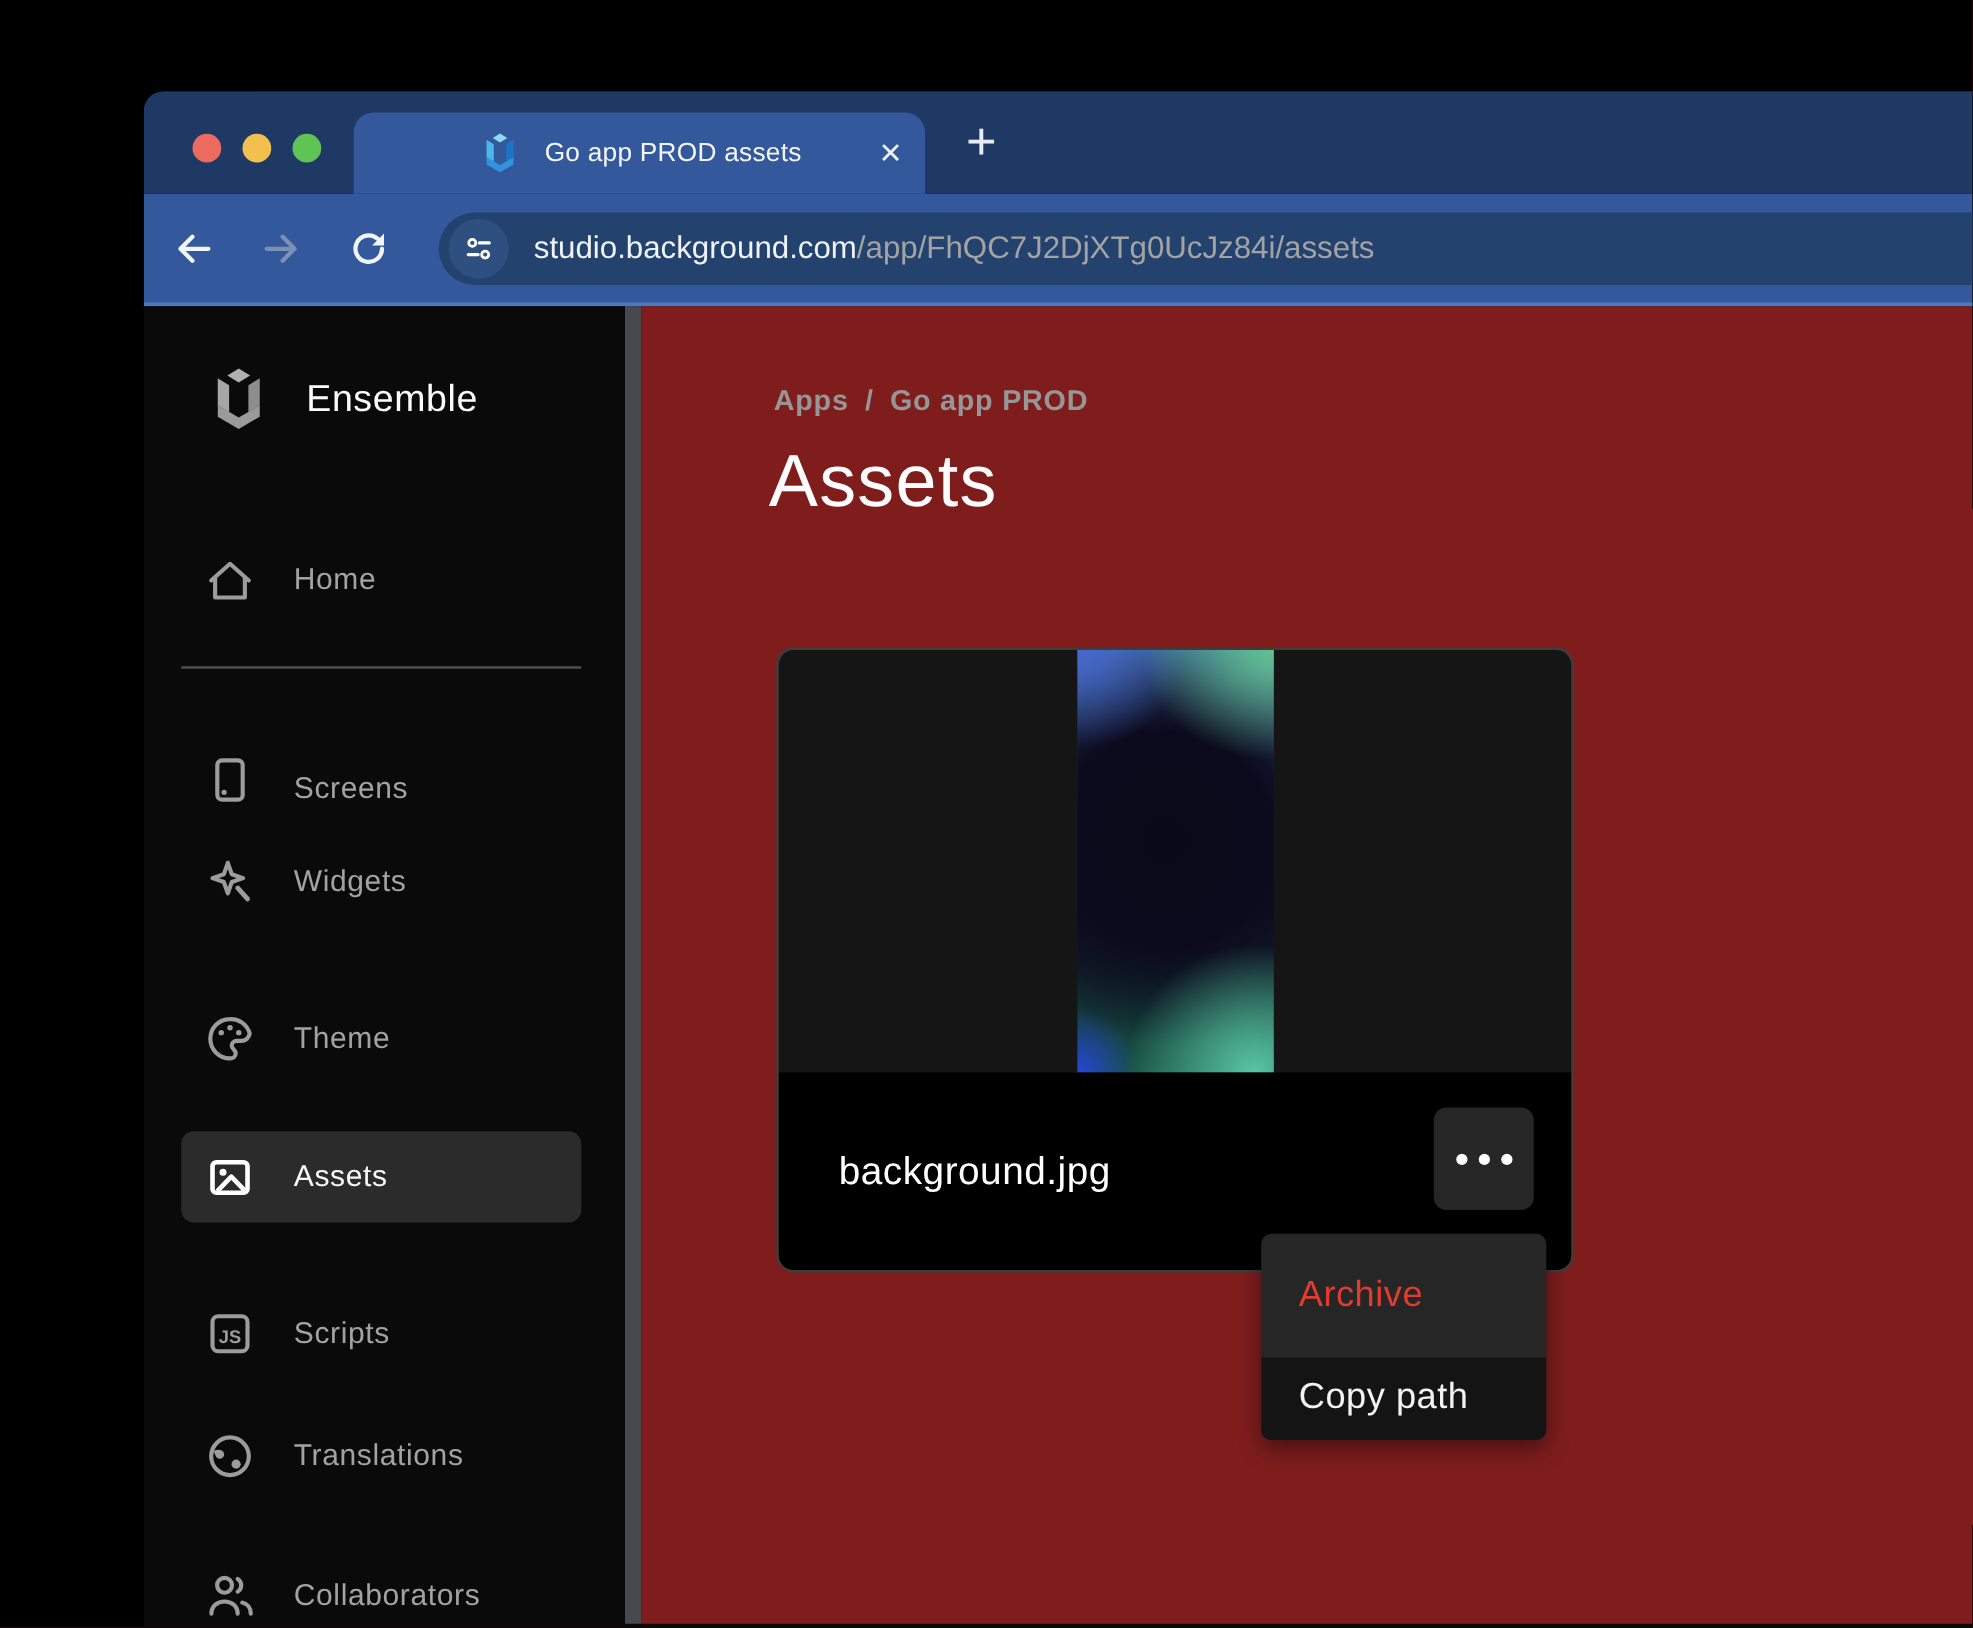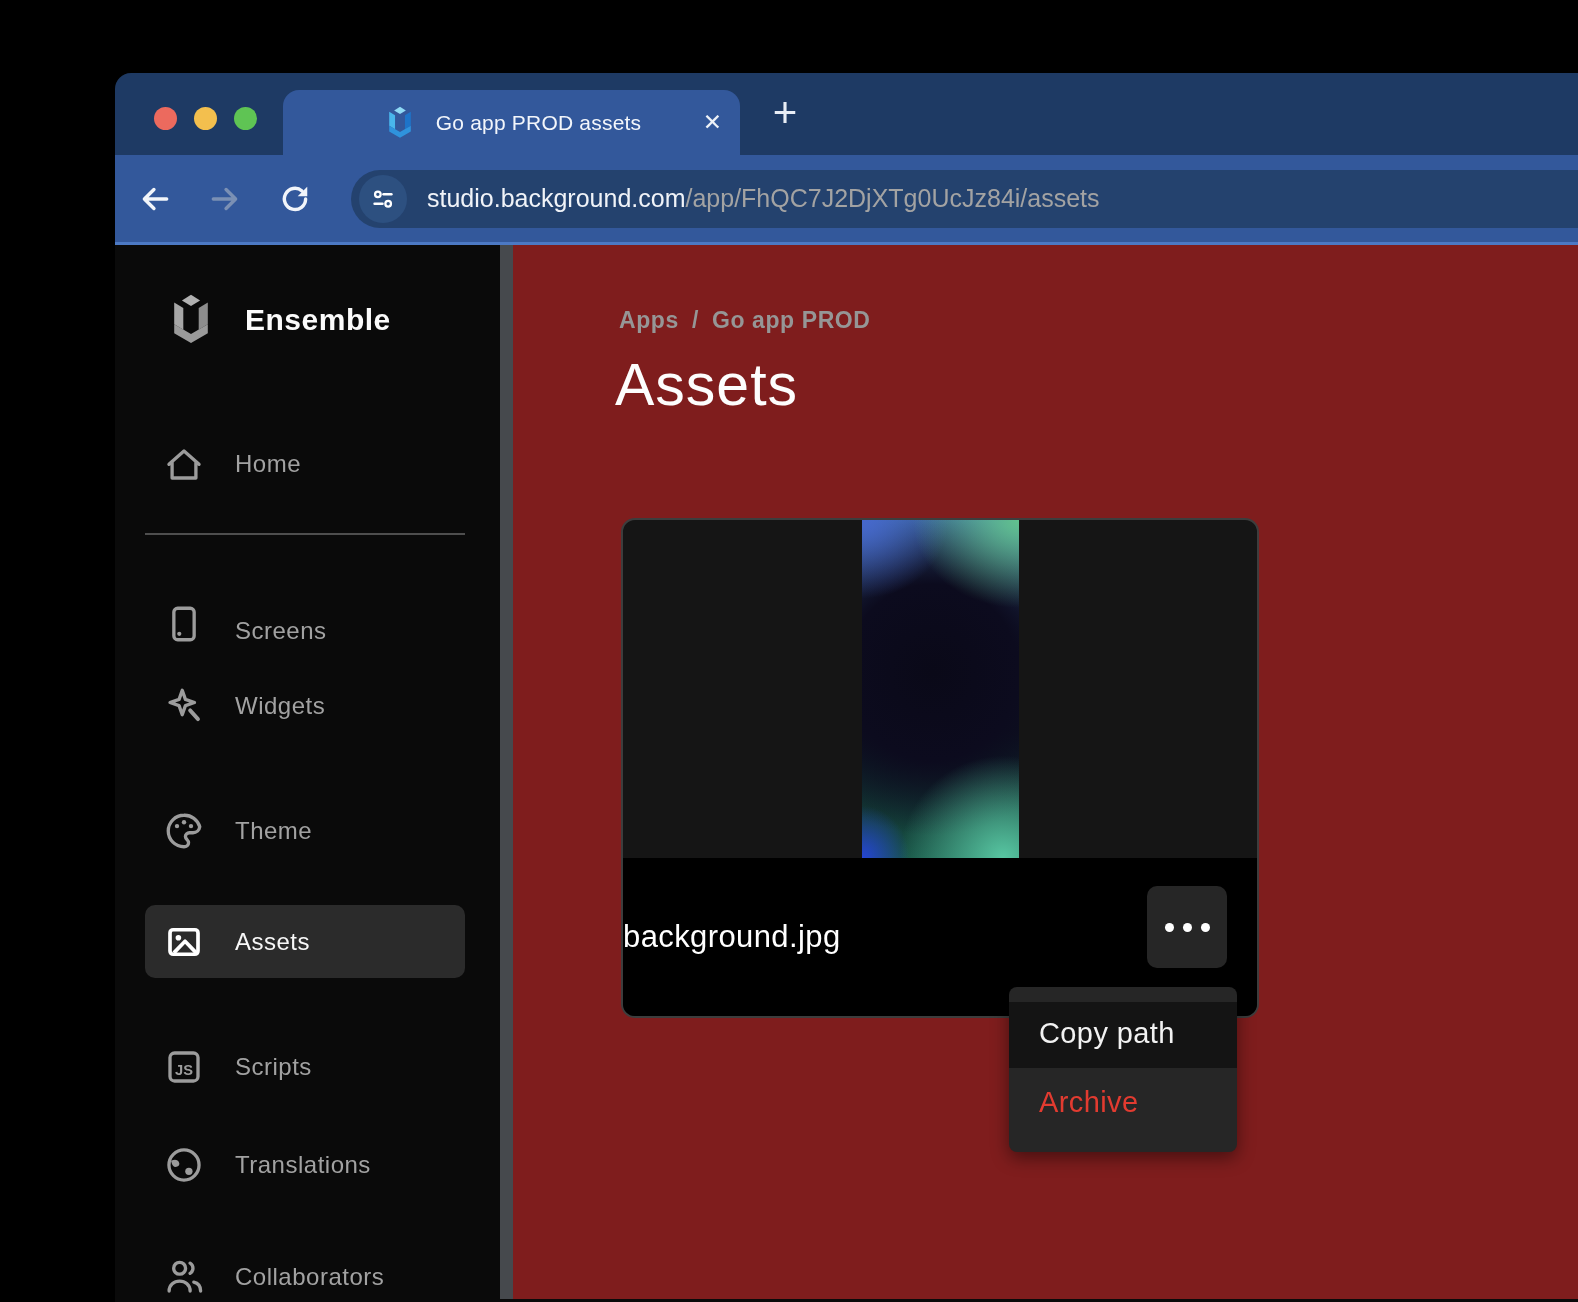--- a/index.html
+++ b/index.html
@@ -35,21 +35,21 @@
   .url-domain{color:#f0f3f8;}
   .url-path{color:#a3a3a3;}
 
   
   .body{display:flex;height:1054px;}
   .sidebar{position:relative;width:385px;background:#0a0a0a;flex:none;}
   .divider-bar{width:13px;background:#46494d;flex:none;cursor:pointer;}
   .main{position:relative;flex:1;background:#7f1d1d;}
 
   .brand{position:absolute;left:48px;top:44px;height:62px;display:flex;align-items:center;}
-  .brand-label{margin-left:26px;font-size:30px;color:#fbfbfb;letter-spacing:.5px;font-weight:bold;}
+  .brand-label{margin-left:26px;font-size:30px;color:#fbfbfb;letter-spacing:.5px;}
   .side-divider{position:absolute;left:30px;top:288px;width:320px;height:2px;background:#4e4e4e;}
   .row{position:absolute;left:30px;width:320px;height:73px;display:flex;align-items:center;
     padding-left:18px;border-radius:10px;cursor:pointer;}
   .row.selected{background:#2b2b2b;}
   .row .lbl{margin-left:30px;font-size:24px;color:#a2a2a2;letter-spacing:.5px;}
   .row.selected .lbl{color:#f7f7f7;}
   .r-home{top:182px;}.r-screens{top:327px;align-items:flex-end;}.r-widgets{top:424px;}.r-theme{top:549px;}
   .r-assets{top:660px;}.r-scripts{top:785px;}.r-translations{top:883px;}.r-collab{top:995px;}
 
   .breadcrumb{position:absolute;left:106px;top:62px;font-size:23px;font-weight:600;
@@ -64,21 +64,21 @@
   .thumb-area{height:338px;display:flex;justify-content:center;}
   .thumb{width:157px;height:100%;
     background:
       radial-gradient(120% 55% at 90% 100%, #58c6a2 0%, rgba(88,198,162,0) 55%),
       radial-gradient(55% 28% at 0% 100%, #2544d6 0%, rgba(37,68,214,0) 55%),
       radial-gradient(130% 50% at 100% 0%, #62c28e 0%, rgba(98,194,142,0) 52%),
       radial-gradient(95% 40% at 0% 0%, #4667cd 0%, rgba(70,103,205,0) 58%),
       radial-gradient(130% 62% at 45% 45%, #0a0918 0%, #0c0b1e 42%, rgba(10,9,24,0) 78%),
       linear-gradient(180deg, #3f6fa6 0%, #11132b 38%, #0c1220 62%, #175244 100%);}
   .card-footer{flex:1;background:#000;position:relative;display:flex;align-items:center;
-    }
+    padding-left:48px;}
   .filename{font-size:31px;font-weight:500;color:#fff;letter-spacing:.4px;}
   .dots-btn{position:absolute;right:30px;top:28px;width:80px;height:82px;background:#262626;
     border-radius:10px;display:flex;align-items:center;justify-content:center;gap:9px;cursor:pointer;}
   .dot{width:9px;height:9px;border-radius:50%;background:#fff;}
 
   .menu{position:absolute;left:496px;top:742px;width:228px;background:#262626;border-radius:8px;
     padding-top:15px;overflow:hidden;z-index:5;box-shadow:0 6px 18px rgba(0,0,0,.45);}
   .menu-item{font-size:29px;letter-spacing:.4px;cursor:pointer;}
   .mi-copy{background:#141414;color:#f2f2f2;padding:15px 30px 18px;}
   .mi-archive{color:#e23b30;padding:18px 30px 33px;}
@@ -260,18 +260,18 @@
           <span class="filename">background.jpg</span>
           <span class="dots-btn">
             <span class="dot"></span>
             <span class="dot"></span>
             <span class="dot"></span>
           </span>
         </div>
       </div>
 
       <div class="menu">
+        <div class="menu-item mi-archive">Archive</div>
         <div class="menu-item mi-copy">Copy path</div>
-        <div class="menu-item mi-archive">Archive</div>
       </div>
     </div>
   </div>
 </div>
 
 </body></html>

